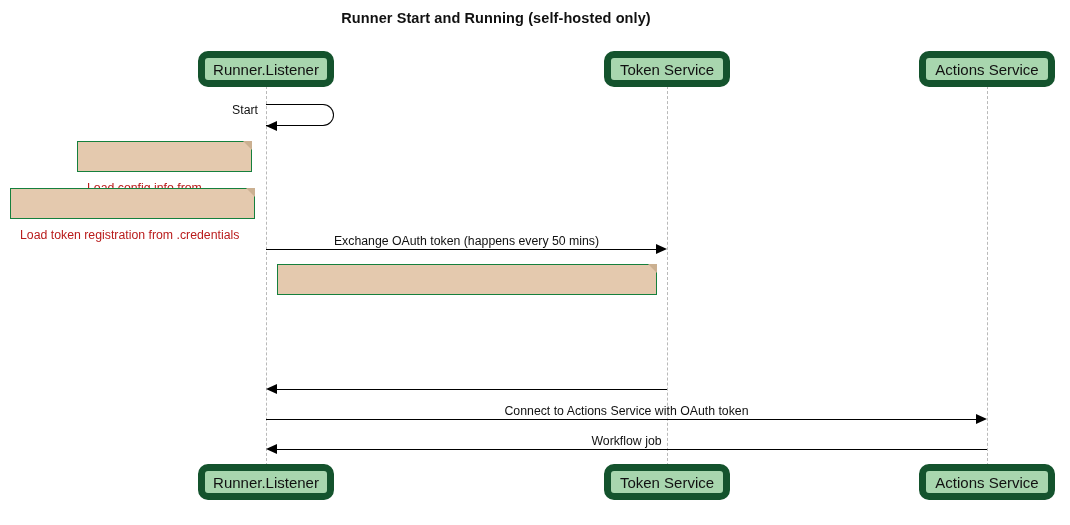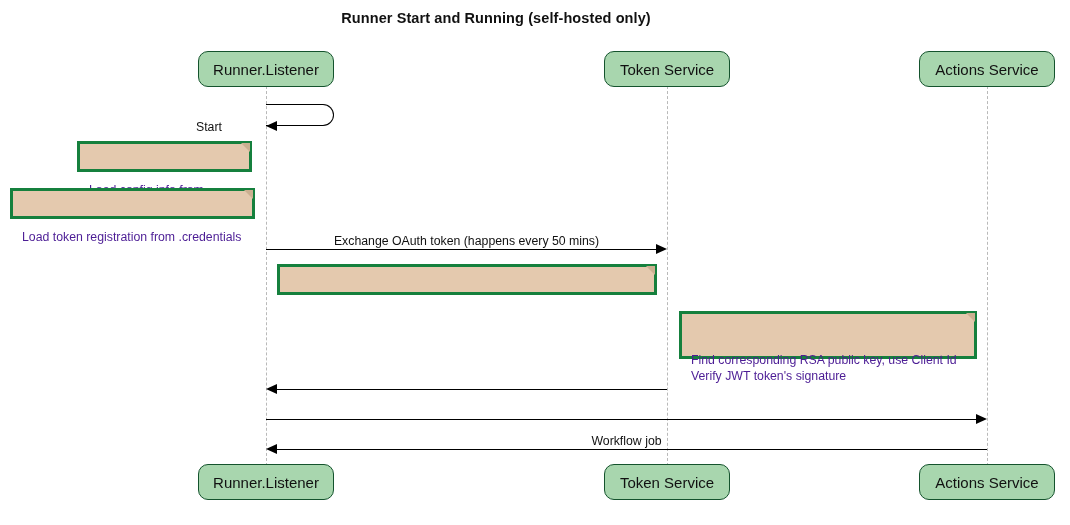--- a/index.html
+++ b/index.html
@@ -35,36 +35,36 @@
   .lifeline {
     position: absolute;
     width: 0;
     border-left: 1px dashed #b9b9b9;
   }
   .participant {
     position: absolute;
     height: 36px;
     border-radius: 10px;
     background: #a8d6ae;
-    border: 1px solid #14532d;
+    border: 7px solid #14532d;
     display: flex;
     align-items: center;
     justify-content: center;
     font-size: 15px;
     color: #111111;
     box-sizing: border-box;
     white-space: nowrap;
   }
   .note {
     position: absolute;
     background: #e4c9ae;
-    border: 3px solid #15803d;
+    border: 1px solid #15803d;
     box-sizing: border-box;
     font-size: 12.3px;
-    color: #4c1d95;
+    color: #b91c1c;
     line-height: 16px;
     padding: 6px 9px 6px 9px;
     white-space: pre-line;
   }
   .note .fold {
     position: absolute;
     top: -1px;
     right: -1px;
     width: 0; height: 0;
     border-left: 9px solid transparent;
@@ -130,49 +130,45 @@
   </div>
   <div class="participant" style="left:604px; top:464px; width:126px;">
     <span>Token Service</span>
   </div>
   <div class="participant" style="left:919px; top:464px; width:136px;">
     <span>Actions Service</span>
   </div>
 
   <div class="self-loop" style="left:266px; top:104px; width:68px; height:22px;"></div>
   <div class="arrow-l" style="left:266px; top:121px;"></div>
-  <div class="msg-label" style="left:196px; top:120px; width:62px; text-align:left;">Start</div>
+  <div class="msg-label" style="left:196px; top:103px; width:62px; text-align:right;">Start</div>
 
   <div class="note" style="left:77px; top:141px; width:175px; height:31px;">
     <span class="fold"></span>
     <span>Load config info from .runner</span>
   </div>
 
   <div class="note" style="left:10px; top:188px; width:245px; height:31px;">
     <span class="fold"></span>
     <span>Load token registration from .credentials</span>
   </div>
 
   <div class="msg-line" style="left:266px; top:249px; width:390px;"></div>
   <div class="arrow-r" style="left:656px; top:244px;"></div>
   <div class="msg-label" style="left:266px; top:234px; width:401px;">Exchange OAuth token (happens every 50 mins)</div>
 
   <div class="note" style="left:277px; top:264px; width:380px; height:31px;">
     <span class="fold"></span>
   </div>
 
-  <div class="note" style="left:679px; top:311px; width:298px; height:48px;">
-    <span class="fold"></span>
-    <span>Find corresponding RSA public key, use Client Id
-Verify JWT token's signature</span>
-  </div>
 
   <div class="msg-line" style="left:277px; top:389px; width:390px;"></div>
   <div class="arrow-l" style="left:266px; top:384px;"></div>
 
   <div class="msg-line" style="left:266px; top:419px; width:710px;"></div>
   <div class="arrow-r" style="left:976px; top:414px;"></div>
+  <div class="msg-label" style="left:266px; top:404px; width:721px;">Connect to Actions Service with OAuth token</div>
 
   <div class="msg-line" style="left:277px; top:449px; width:710px;"></div>
   <div class="arrow-l" style="left:266px; top:444px;"></div>
   <div class="msg-label" style="left:266px; top:434px; width:721px;">Workflow job</div>
 
 </div>
 
 </body></html>

